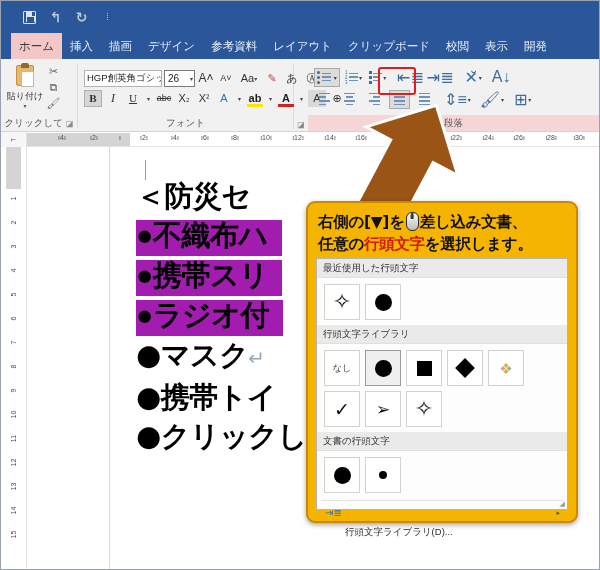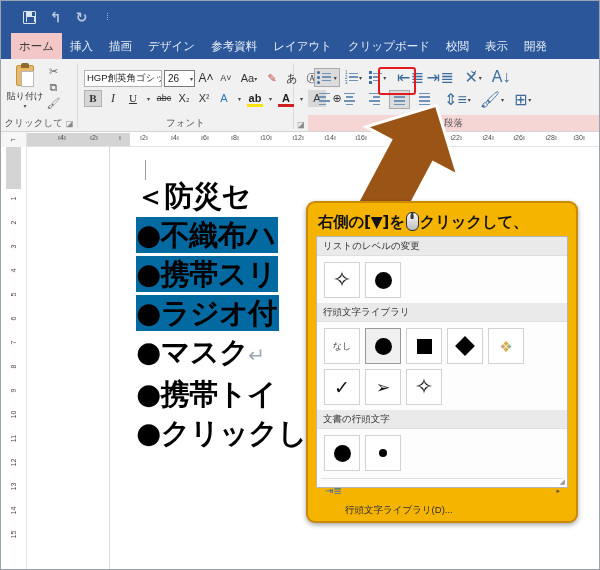--- a/index.html
+++ b/index.html
@@ -154,21 +154,21 @@
     position:absolute; left:35px; top:13px; width:26px; height:20px;
     border-left:1.5px solid #9a9a9a; border-bottom:0; border-top:0;
   }
   .page-corner:before{content:"";position:absolute;left:-1.5px;top:0;width:26px;height:1.5px;background:#9a9a9a;display:none;}
   .doc-lines{ position:absolute; left:26px; top:30px; right:0; }
   .dline{
     font-family:"DejaVu Sans","Liberation Sans",sans-serif;
     font-weight:bold; font-size:29px; line-height:39px; color:#000;
     white-space:nowrap; letter-spacing:-0.5px;
   }
-  .dline.hl{ background:#0369a1; display:inline-block; padding-right:2px;}
+  .dline.hl{ background:#a21caf; display:inline-block; padding-right:14px;font-family:Liberation Mono, monospace;}
   .pilcrow{ color:#9aa7b5; font-weight:normal; font-size:20px; }
 
   
   .big-arrow{ position:absolute; left:350px; top:90px; width:130px; height:150px; pointer-events:none; }
 
   
   .callout{
     position:absolute; left:305px; top:200px; width:272px; height:322px;
     background:#f5b400; border:2px solid #c98a00; border-radius:9px;
     box-shadow:0 2px 5px rgba(0,0,0,.35);
@@ -547,27 +547,30 @@
     </div>
   </div>
 
   <svg class="big-arrow" viewBox="0 0 130 150">
     <path d="M44,6 L76,6 L76,96 L104,96 L52,148 L0,96 L28,96 L28,6 Z" transform="rotate(208 52 77)" fill="#9a5415" stroke="#ffffff" stroke-width="3"></path>
   </svg>
 
   <div class="callout">
     <div class="callout-text">
       <div>
-        <span>右側の[▼]を</span><span class="mouse-ico"></span><span>クリックして、</span>
+        <span>右側の[▼]を</span><span class="mouse-ico"></span><span>差し込み文書、</span>
+      </div>
+      <div>
+        <span>任意の</span><span class="red">行頭文字</span><span>を選択します。</span>
       </div>
     </div>
 
     <div class="menu">
 
-      <div class="menu-head">リストのレベルの変更</div>
+      <div class="menu-head">最近使用した行頭文字</div>
       <div class="gallery">
         <div class="cell">
             <span class="star4">✧</span>
           </div>
         <div class="cell">
             <span class="bullet-lg"></span>
           </div>
       </div>
 
       <div class="menu-head">行頭文字ライブラリ</div>

